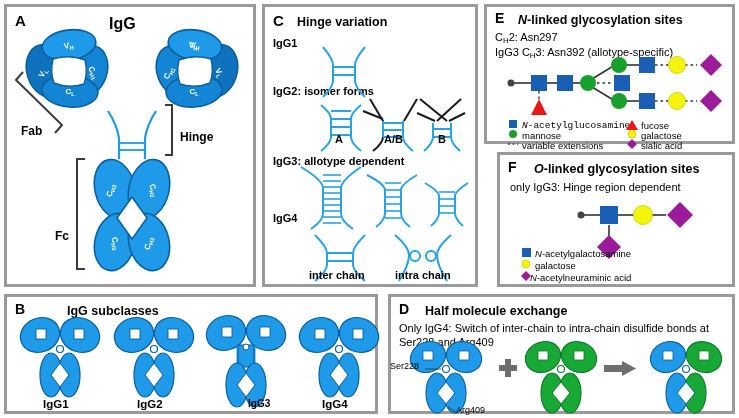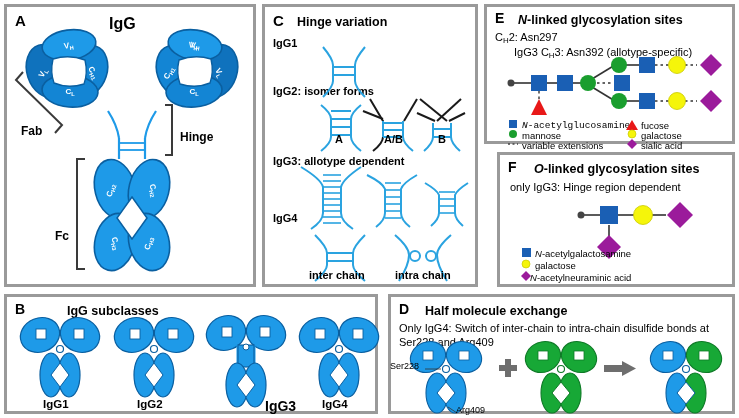--- a/index.html
+++ b/index.html
@@ -206,21 +206,21 @@
 
   <div class="panel" style="left:484px;top:4px;width:251px;height:140px;">
     <div class="plabel" style="left:8px;top:3px;font-size:14px;">E</div>
     <div class="ptitle" style="left:31px;top:6px;">
       <span class="ital">N</span><span>-linked glycosylation sites</span>
     </div>
 
     <div class="txt" style="left:8px;top:24px;">
       <span>C</span><span class="sub">H</span><span>2: Asn297</span>
     </div>
-    <div class="txt" style="left:8px;top:39px;margin-left:19px;">
+    <div class="txt" style="left:8px;top:39px;">
       <span>IgG3 C</span><span class="sub">H</span><span>3: Asn392 (allotype-specific)</span>
     </div>
 
     <svg width="249" height="138" viewBox="0 0 249 138">
       <g stroke="#333" stroke-width="1.6">
         <line x1="27" y1="76" x2="44" y2="76"></line>
         <line x1="56" y1="76" x2="70" y2="76"></line>
         <line x1="82" y1="76" x2="96" y2="76"></line>
         <line x1="105" y1="72" x2="128" y2="58"></line>
         <line x1="105" y1="80" x2="128" y2="94"></line>
@@ -364,21 +364,21 @@
           <use href="#miniAb"></use>
         </g>
       <circle cx="332" cy="52" r="3.5" fill="#fff" stroke="#0a5fa0" stroke-width="1.2"></circle>
       <g transform="translate(332,78)">
           <use href="#miniFc"></use>
         </g>
     </svg>
 
     <div class="btxt" style="left:36px;top:101px;font-size:11.5px;">IgG1</div>
     <div class="btxt" style="left:130px;top:101px;font-size:11.5px;">IgG2</div>
-    <div class="btxt" style="left:228px;top:101px;font-size:14px;padding-left:30px;">IgG3</div>
+    <div class="btxt" style="left:211px;top:101px;font-size:10px;padding-left:30px;">IgG3</div>
     <div class="btxt" style="left:315px;top:101px;font-size:11.5px;">IgG4</div>
   </div>
 
   <div class="panel" style="left:388px;top:294px;width:347px;height:120px;">
     <div class="plabel" style="left:8px;top:4px;font-size:14px;">D</div>
     <div class="ptitle" style="left:34px;top:7px;">Half molecule exchange</div>
     <div class="txt" style="left:8px;top:25px;">Only IgG4: Switch of inter-chain to intra-chain disulfide bonds at</div>
     <div class="txt" style="left:8px;top:39px;">Ser228 and Arg409</div>
 
     <svg width="345" height="118" viewBox="0 0 345 118">

